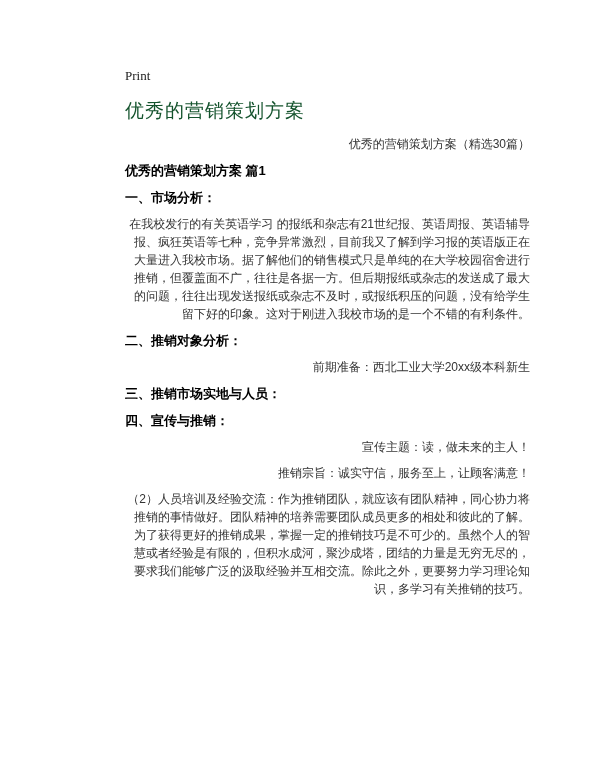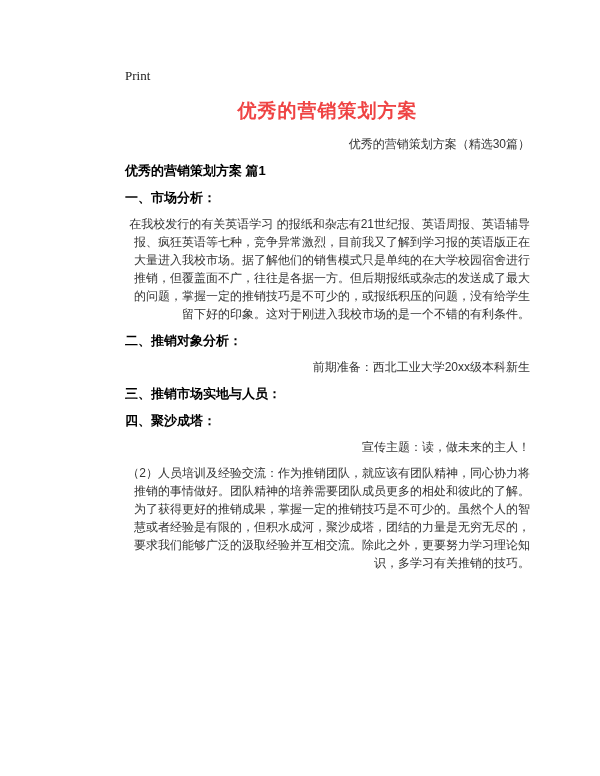--- a/index.html
+++ b/index.html
@@ -27,23 +27,23 @@
     font-family: "Liberation Serif", "DejaVu Serif", serif;
     font-size: 13px;
     line-height: 14px;
     color: #222222;
     display: inline-block;
     margin: 0;
     cursor: pointer;
   }
   .doc-title {
     font-size: 19px;
-    font-weight: bold;
-    color: #ef4444;
-    text-align: center;
+    font-weight: normal;
+    color: #14532d;
+    text-align: left;
     margin: 16px 0 0 0;
     line-height: 22px;
     letter-spacing: 1px;
   }
   .para {
     font-size: 12px;
     line-height: 18px;
     margin: 8px 0;
     color: #333333;
     text-align: right;
@@ -67,31 +67,32 @@
   <div class="print-link">Print</div>
 
   <h1 class="doc-title">优秀的营销策划方案</h1>
 
   <p class="para subtitle">优秀的营销策划方案（精选30篇）</p>
 
   <h2 class="hd">优秀的营销策划方案 篇1</h2>
 
   <h2 class="hd">一、市场分析：</h2>
 
-  <p class="para">在我校发行的有关英语学习 的报纸和杂志有21世纪报、英语周报、英语辅导报、疯狂英语等七种，竞争异常激烈，目前我又了解到学习报的英语版正在大量进入我校市场。据了解他们的销售模式只是单纯的在大学校园宿舍进行推销，但覆盖面不广，往往是各据一方。但后期报纸或杂志的发送成了最大的问题，掌握一定的推销技巧是不可少的，或报纸积压的问题，没有给学生留下好的印象。这对于刚进入我校市场的是一个不错的有利条件。</p>
+  <p class="para">在我校发行的有关英语学习 的报纸和杂志有21世纪报、英语周报、英语辅导报、疯狂英语等七种，竞争异常激烈，目前我又了解到学习报的英语版正在大量进入我校市场。据了解他们的销售模式只是单纯的在大学校园宿舍进行推销，但覆盖面不广，往往是各据一方。但后期报纸或杂志的发送成了最大的问题，往往出现发送报纸或杂志不及时，或报纸积压的问题，没有给学生留下好的印象。这对于刚进入我校市场的是一个不错的有利条件。</p>
 
   <h2 class="hd">二、推销对象分析：</h2>
 
   <p class="para">前期准备：西北工业大学20xx级本科新生</p>
 
 
   <h2 class="hd">三、推销市场实地与人员：</h2>
 
-  <h2 class="hd">四、聚沙成塔：</h2>
+  <h2 class="hd">四、宣传与推销：</h2>
 
   <p class="para">宣传主题：读，做未来的主人！</p>
 
+  <p class="para">推销宗旨：诚实守信，服务至上，让顾客满意！</p>
 
 
 
   <p class="para">（2）人员培训及经验交流：作为推销团队，就应该有团队精神，同心协力将推销的事情做好。团队精神的培养需要团队成员更多的相处和彼此的了解。为了获得更好的推销成果，掌握一定的推销技巧是不可少的。虽然个人的智慧或者经验是有限的，但积水成河，聚沙成塔，团结的力量是无穷无尽的，要求我们能够广泛的汲取经验并互相交流。除此之外，更要努力学习理论知识，多学习有关推销的技巧。</p>
 
 </div>
 
 </body></html>

